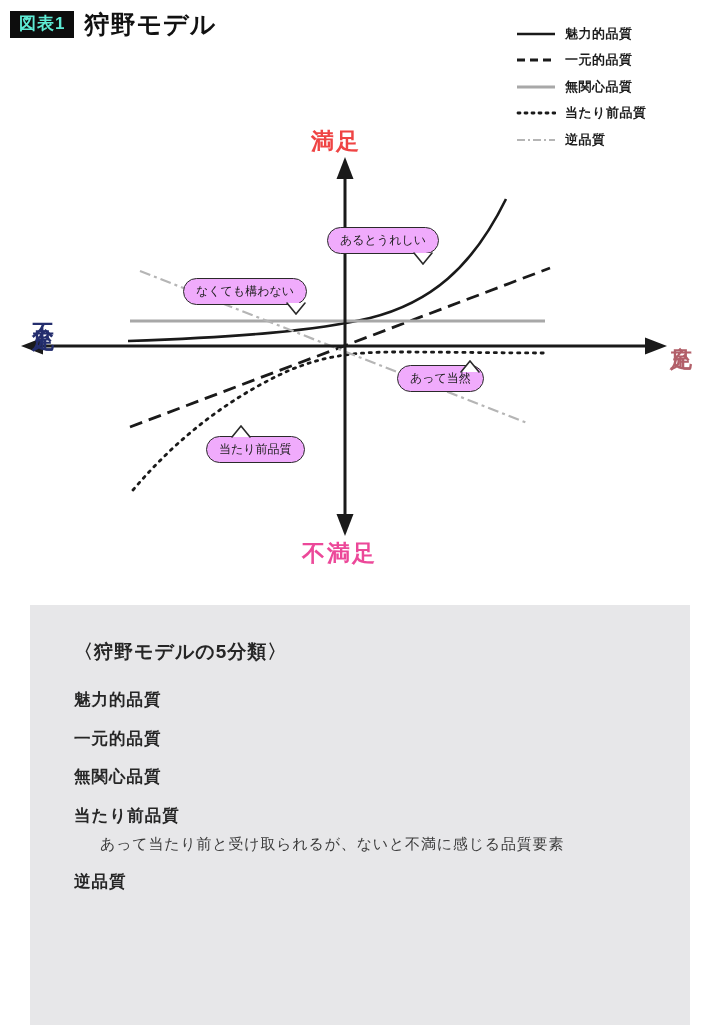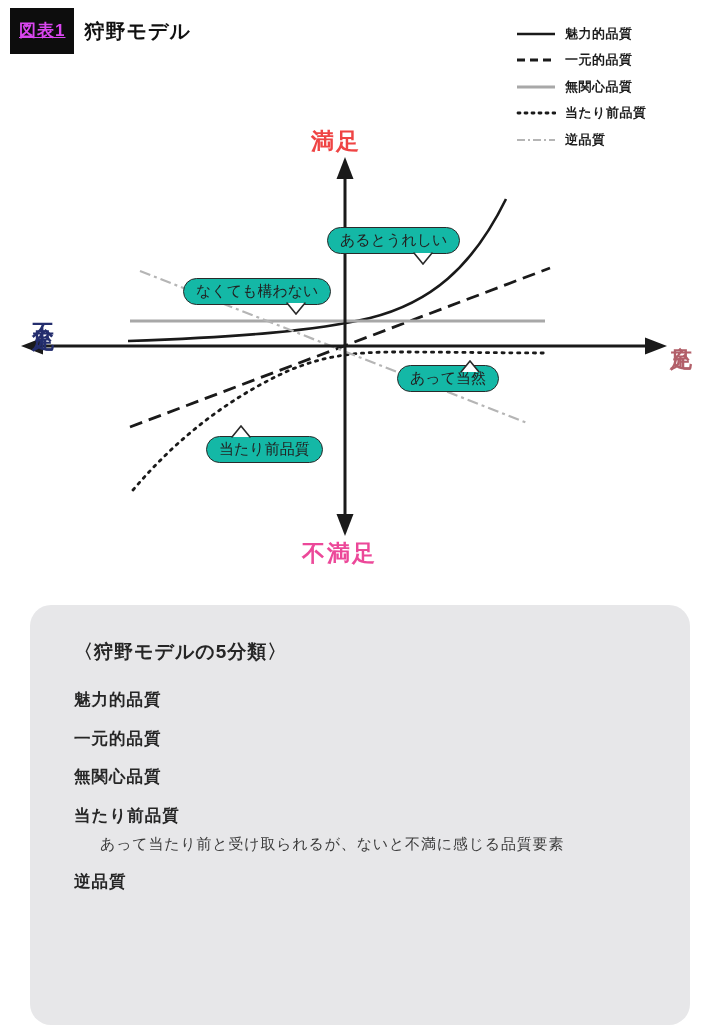--- a/index.html
+++ b/index.html
@@ -3,44 +3,44 @@
 <meta charset="utf-8">
 <style>
   html,body{margin:0;padding:0;}
   body{
     width:710px;height:1036px;position:relative;background:#ffffff;
     font-family:"Liberation Sans","DejaVu Sans",sans-serif;
     overflow:hidden;color:#1a1a1a;
   }
   
   .header{position:absolute;left:10px;top:8px;display:flex;align-items:center;gap:10px;}
-  .badge{background:#0d0d0d;color:#d946ef;font-weight:bold;font-size:17px;
-         padding:13px 9px;letter-spacing:1px;line-height:1.2;text-decoration:underline;}
-  .fig-title{font-size:20px;font-weight:bold;color:#111;letter-spacing:1px;}
+  .badge{background:#0d0d0d;color:#5eead4;font-weight:bold;font-size:17px;
+         padding:3px 9px;letter-spacing:1px;line-height:1.2;}
+  .fig-title{font-size:25px;font-weight:bold;color:#111;letter-spacing:1px;}
   
   .legend{position:absolute;left:516px;top:24px;display:flex;flex-direction:column;gap:7.5px;}
   .legend-row{display:flex;align-items:center;gap:9px;height:19px;}
   .legend-row svg{flex:0 0 auto;}
   .legend-label{font-size:13px;font-weight:bold;color:#1c1c1c;letter-spacing:0.5px;white-space:nowrap;}
   
   .chart-svg{position:absolute;left:0;top:0;}
   .axis-label{position:absolute;font-weight:bold;letter-spacing:2px;white-space:nowrap;}
   .axis-top{left:311px;top:126px;font-size:23px;color:#ef4444;}
   .axis-bottom{left:302px;top:538px;font-size:23px;color:#ec4899;}
   .axis-vert{writing-mode:vertical-rl;text-orientation:upright;font-size:22px;letter-spacing:4px;}
   .axis-left{left:28px;top:305px;color:#242e6e;}
   .axis-right{left:666px;top:328px;color:#b25f69;}
   
   .bubble{position:absolute;height:27px;display:flex;align-items:center;justify-content:center;
-          background:#14b8a6;border:1.5px solid #2a2a2a;border-radius:999px;
-          font-size:15px;color:#222;padding:12px 12px;box-sizing:border-box;white-space:nowrap;z-index:3;}
+          background:#f0abfc;border:1.5px solid #2a2a2a;border-radius:999px;
+          font-size:12px;color:#222;padding:12px 12px;box-sizing:border-box;white-space:nowrap;z-index:3;}
   .chev{position:absolute;z-index:4;}
   
   .classification{position:absolute;left:30px;top:605px;width:660px;height:420px;
-                  background:#e7e7e9;box-sizing:border-box;padding:34px 20px 0 44px;border-radius:21px;}
+                  background:#e7e7e9;box-sizing:border-box;padding:34px 20px 0 44px;}
   .cls-heading{font-size:19px;font-weight:bold;color:#262626;letter-spacing:1px;margin:0 0 24px 0;}
   .cls-term{font-size:16.5px;font-weight:bold;color:#262626;letter-spacing:1px;margin:18px 0 0 0;line-height:1.25;}
   .cls-desc{font-size:15px;color:#3b3b3b;letter-spacing:0.8px;margin:9px 0 0 26px;line-height:1.25;}
 </style>
 </head>
 <body>
 
 <div class="header">
   <span class="badge">図表1</span>
   <span class="fig-title">狩野モデル</span>

